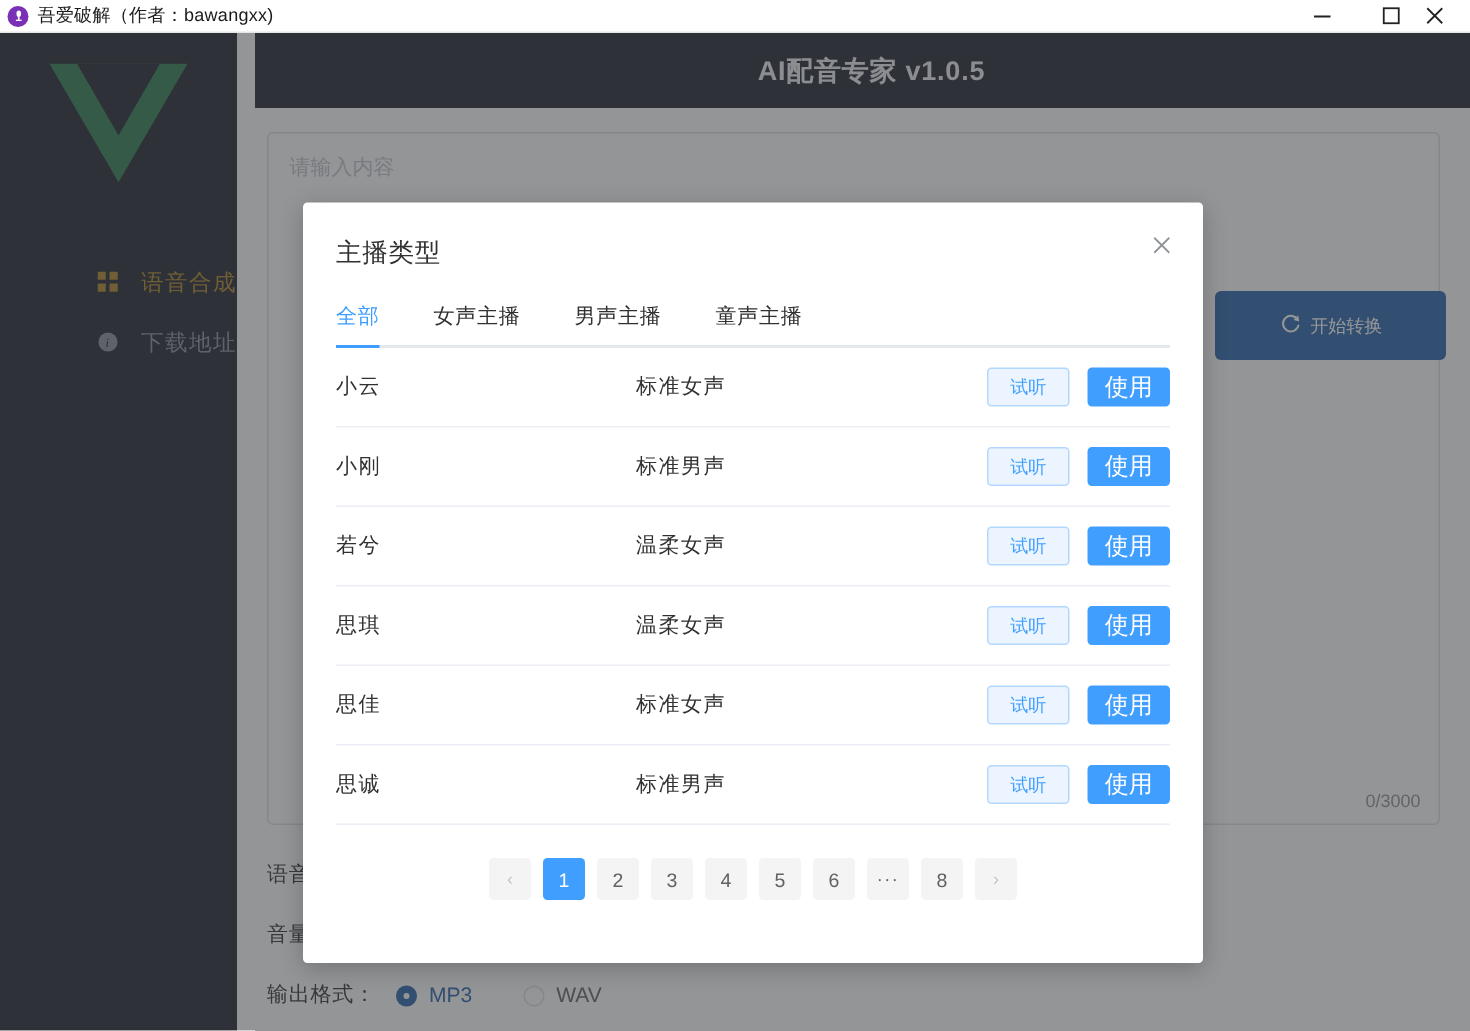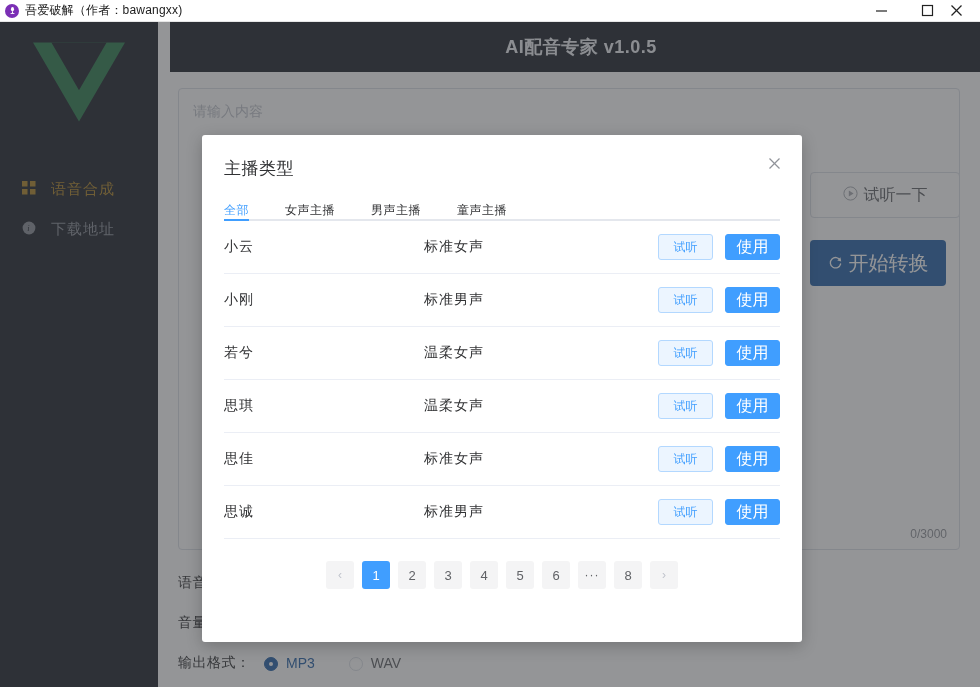--- a/index.html
+++ b/index.html
@@ -34,21 +34,21 @@
 
   
   .sidebar {
     position: absolute; top: 22px; left: 0; width: 158px; height: 665px;
     background: #1d222b;
   }
   .vue-logo { margin: 20px auto 0; width: 92px; height: 80px; display:block; }
   .nav { margin-top: 46px; }
   .nav-item {
     display: flex; align-items: center; height: 40px;
-    padding-left: 22px; font-size: 15px; letter-spacing: 1px;
+    padding-left: 22px; font-size: 15px; letter-spacing: 1px; justify-content: flex-end;
   }
   .nav-item .nav-ico { width: 20px; margin-right: 9px; display:flex; align-items:center; }
   .nav-item.active { color: #b08628; }
   .nav-item.inactive { color: #8a8f98; }
   .nav-label { line-height: 1; }
 
   
   .header {
     position: absolute; top: 22px; left: 170px; width: 822px; height: 50px;
     background: #1d222b; color: #eceef2;
@@ -88,22 +88,22 @@
 
   
   .actions { position: absolute; right: 20px; top: 100px; width: 150px;}
   .btn-preview {
     width: 150px; height: 46px; border: 1px solid #dcdfe6; border-radius: 4px;
     background: #fff; color: #606266; font-size: 16px;
     display: flex; align-items: center; justify-content: center; gap: 6px;
   }
   .btn-convert {
     margin-top: 22px;
-    width: 136px; height: 46px; border-radius: 4px;
-    background: #2662a8; color: #fff; font-size: 20px;
+    width: 154px; height: 46px; border-radius: 4px;
+    background: #2662a8; color: #fff; font-size: 12px;
     display: flex; align-items: center; justify-content: center; gap: 6px;
   }
 
   
   .overlay {
     position: absolute; top: 22px; left: 0; width: 980px; height: 665px;
     background: rgba(60,62,66,.55);
   }
 
   
@@ -119,21 +119,21 @@
     position: absolute; right: 18px; top: 18px;
     width: 20px; height: 20px; color: #909399;
     display: flex; align-items: center; justify-content: center;
   }
   .tabs {
     margin: 22px 22px 0 22px;
     display: flex; gap: 36px;
     border-bottom: 2px solid #e4e7ed;
   }
   .tab {
-    font-size: 12px; color: #303133; 
+    font-size: 14px; color: #303133; padding-bottom: 10px;
     position: relative; letter-spacing: .5px;
   }
   .tab.active { color: #409eff; }
   .tab.active::after {
     content: ''; position: absolute; left: 0; right: 0; bottom: -2px;
     height: 2px; background: #409eff;
   }
   .rows { margin: 0 22px; }
   .row {
     display: flex; align-items: center; height: 53px;
@@ -252,29 +252,20 @@
           </span>
           <span class="radio">
             <span class="dot"></span>
             <span class="rlabel">WAV</span>
           </span>
         </span>
       </div>
     </div>
 
     <div class="actions">
-      <div class="btn-preview">
-        <span>
-          <svg width="15" height="15" viewBox="0 0 15 15">
-              <circle cx="7.5" cy="7.5" r="6.6" fill="none" stroke="#a8abb2" stroke-width="1"></circle>
-              <polygon points="5.8,4.6 10.6,7.5 5.8,10.4" fill="#a8abb2"></polygon>
-            </svg>
-        </span>
-        <span>试听一下</span>
-      </div>
       <div class="btn-convert">
         <span>
           <svg width="15" height="15" viewBox="0 0 15 15">
               <path d="M12.2 5.4A5.2 5.2 0 1 0 12.6 9" fill="none" stroke="#fff" stroke-width="1.3" stroke-linecap="round"></path>
               <polygon points="12.4,2.2 13.2,6.4 9.3,5.4" fill="#fff"></polygon>
             </svg>
         </span>
         <span>开始转换</span>
       </div>
     </div>

